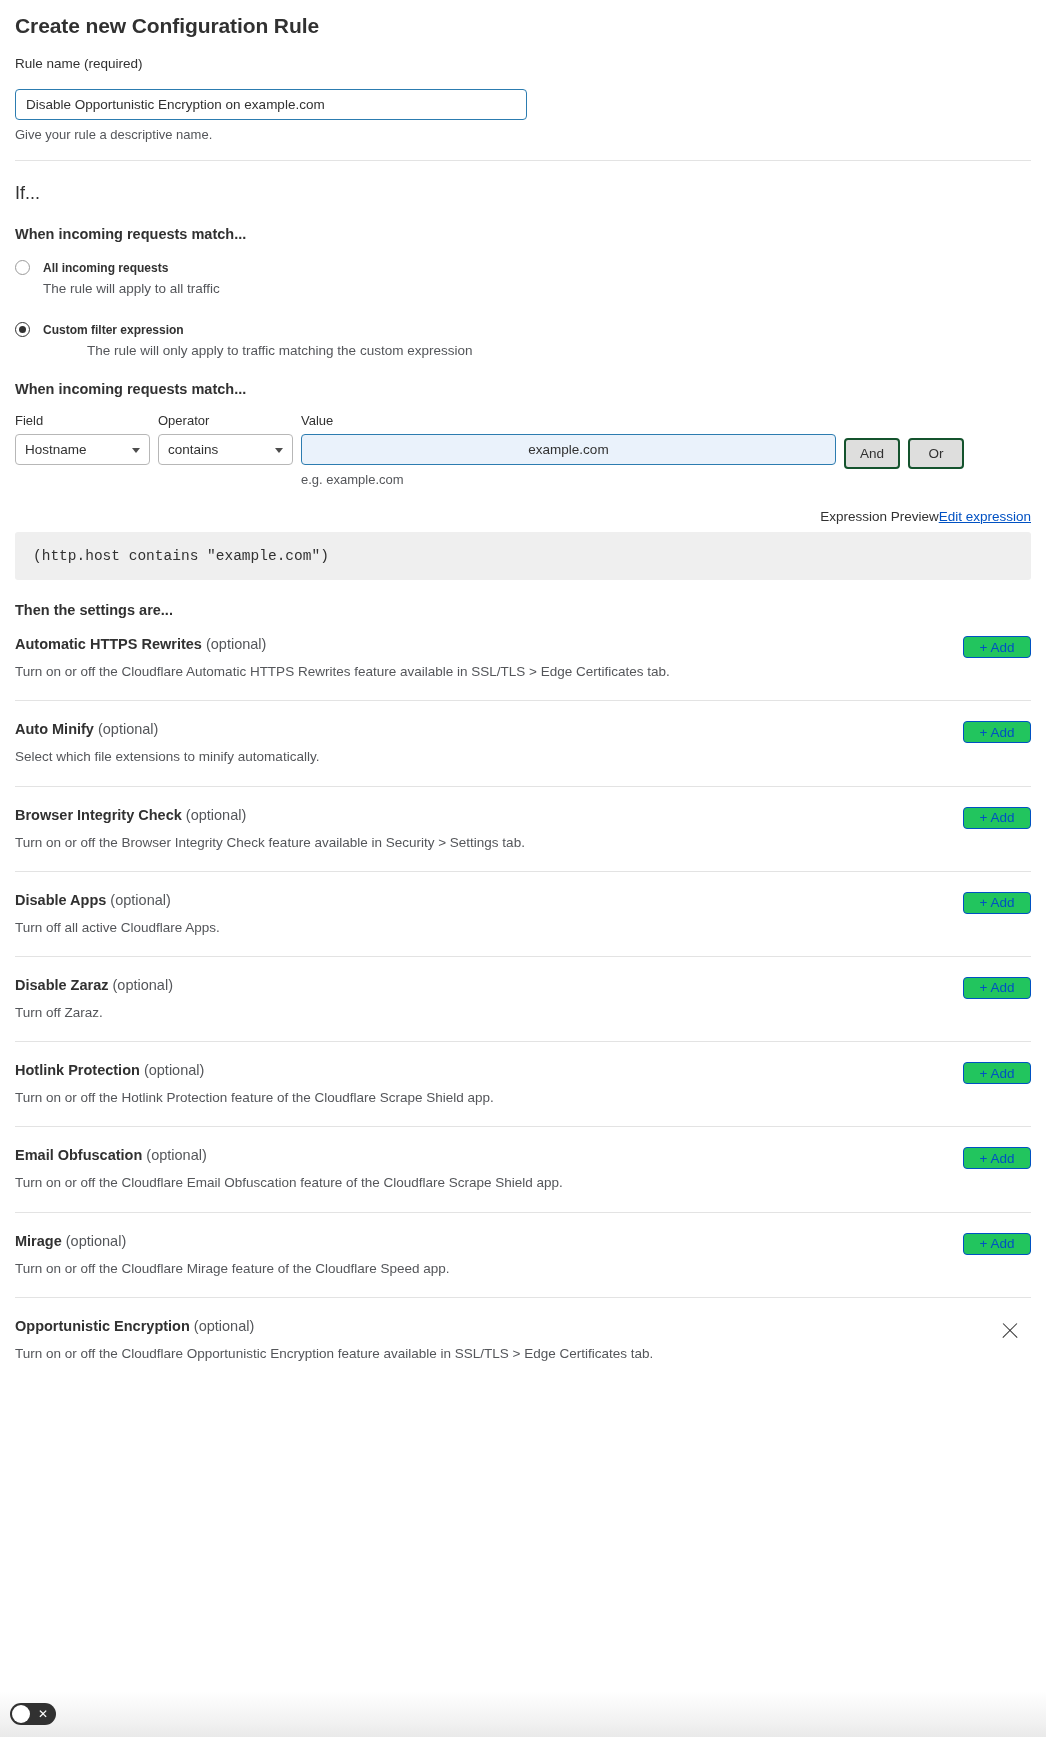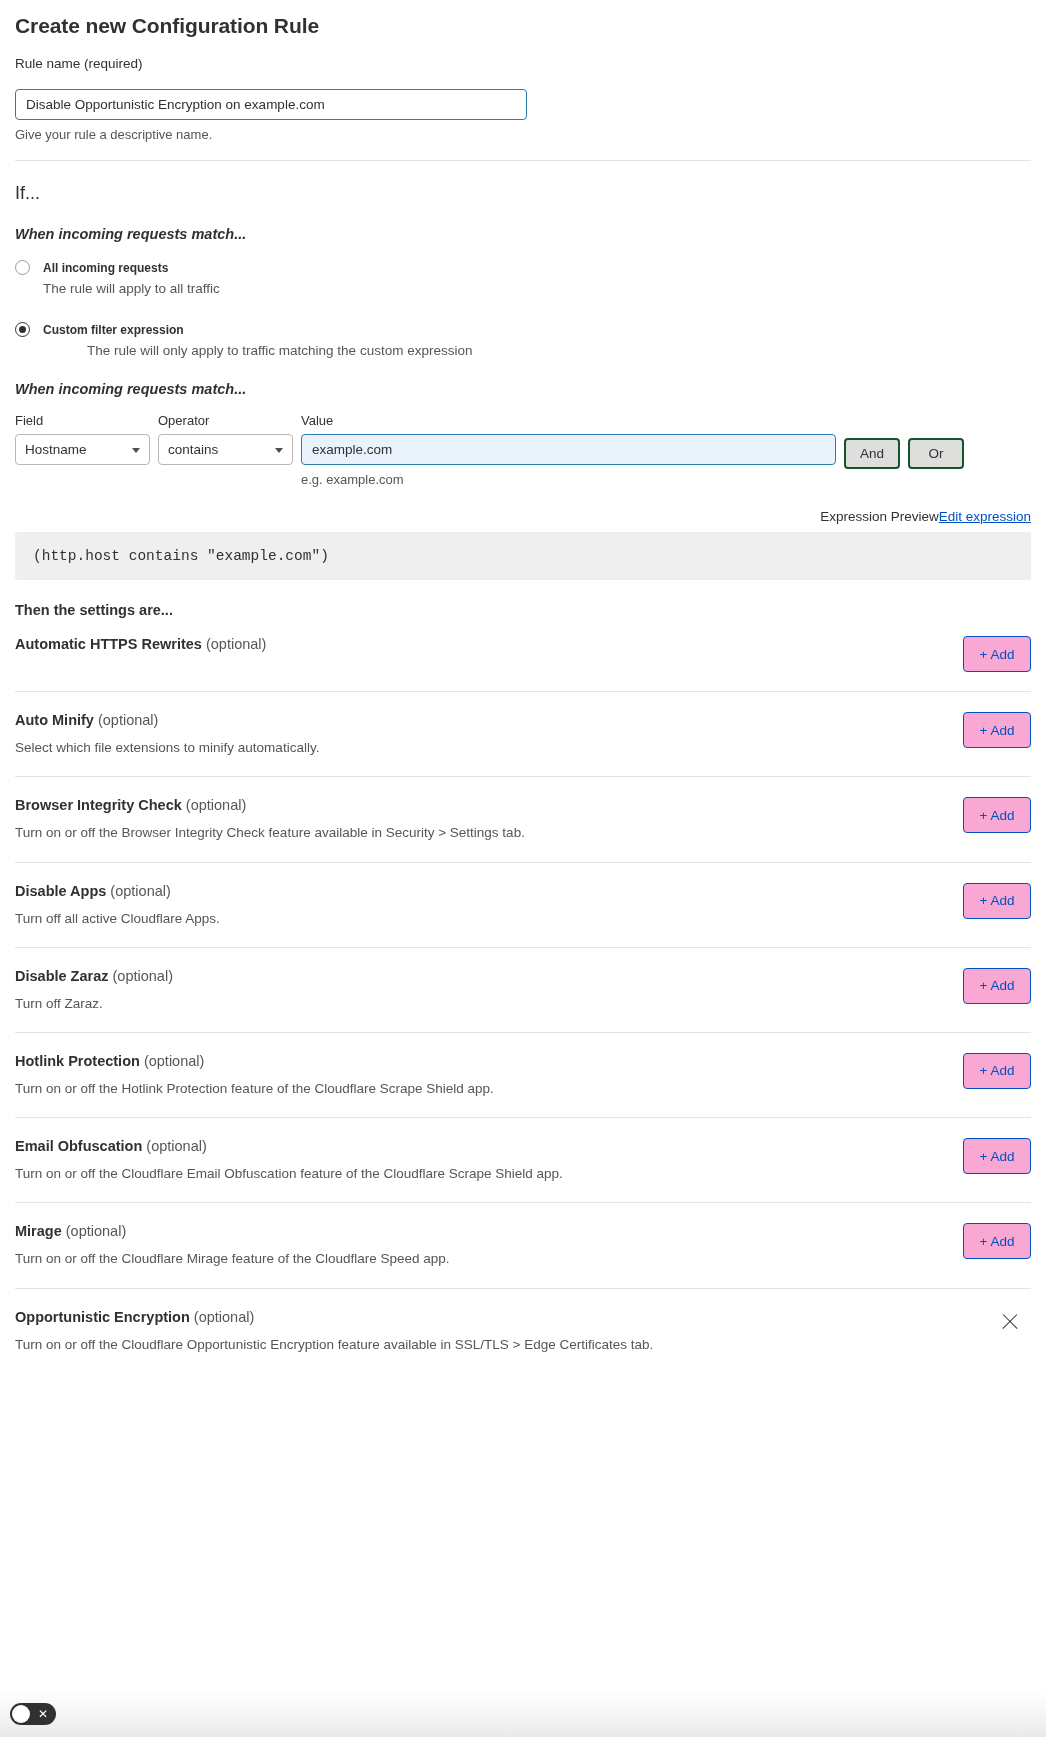--- a/index.html
+++ b/index.html
@@ -58,21 +58,20 @@
     font-size: 18px;
     font-weight: normal;
     color: #313131;
     margin: 22px 0 0 0;
   }
   .subheading {
     font-size: 14.5px;
     font-weight: bold;
     color: #313131;
     margin: 22px 0 0 0;
-    font-style: italic;
   }
   .radio-group {
     margin-top: 16px;
   }
   .radio-row {
     display: flex;
     align-items: flex-start;
     margin-bottom: 22px;
   }
   .radio-mark {
@@ -157,20 +156,21 @@
     width: 100%;
     height: 31px;
     padding: 4px 10px;
     font-size: 13.5px;
     font-family: "Liberation Sans", sans-serif;
     color: #313131;
     border: 1px solid #2c7cb0;
     border-radius: 4px;
     background: #eaf2fb;
     outline: none;
+    text-align: center;
   }
   .value-hint {
     font-size: 13px;
     color: #54565a;
     margin-top: 7px;
   }
   .logic-btn {
     height: 31px;
     min-width: 56px;
     padding: 0 14px;
@@ -233,27 +233,27 @@
     color: #54565a;
   }
   .setting-desc {
     font-size: 13.5px;
     color: #54565a;
     margin-top: 11px;
     line-height: 1.35;
   }
   .add-btn {
     flex: 0 0 auto;
-    height: 36px;
+    height: 22px;
     min-width: 68px;
     padding: 0 14px;
     font-size: 13.5px;
     font-family: "Liberation Sans", sans-serif;
     color: #0051c3;
-    background: #f9a8d4;
+    background: #22c55e;
     border: 1px solid #0051c3;
     border-radius: 4px;
     cursor: pointer;
   }
   .close-x {
     flex: 0 0 auto;
     width: 22px;
     height: 22px;
     margin-right: 10px;
     margin-top: 2px;
@@ -393,20 +393,21 @@
   <div class="then-heading">Then the settings are...</div>
 
   <div>
 
     <div class="setting-row">
       <div class="setting-main">
         <div class="setting-title">
           <span>Automatic HTTPS Rewrites</span>
           <span class="optional">(optional)</span>
         </div>
+        <div class="setting-desc">Turn on or off the Cloudflare Automatic HTTPS Rewrites feature available in SSL/TLS &gt; Edge Certificates tab.</div>
       </div>
       <button class="add-btn">+ Add</button>
     </div>
 
     <div class="setting-row">
       <div class="setting-main">
         <div class="setting-title">
           <span>Auto Minify</span>
           <span class="optional">(optional)</span>
         </div>

